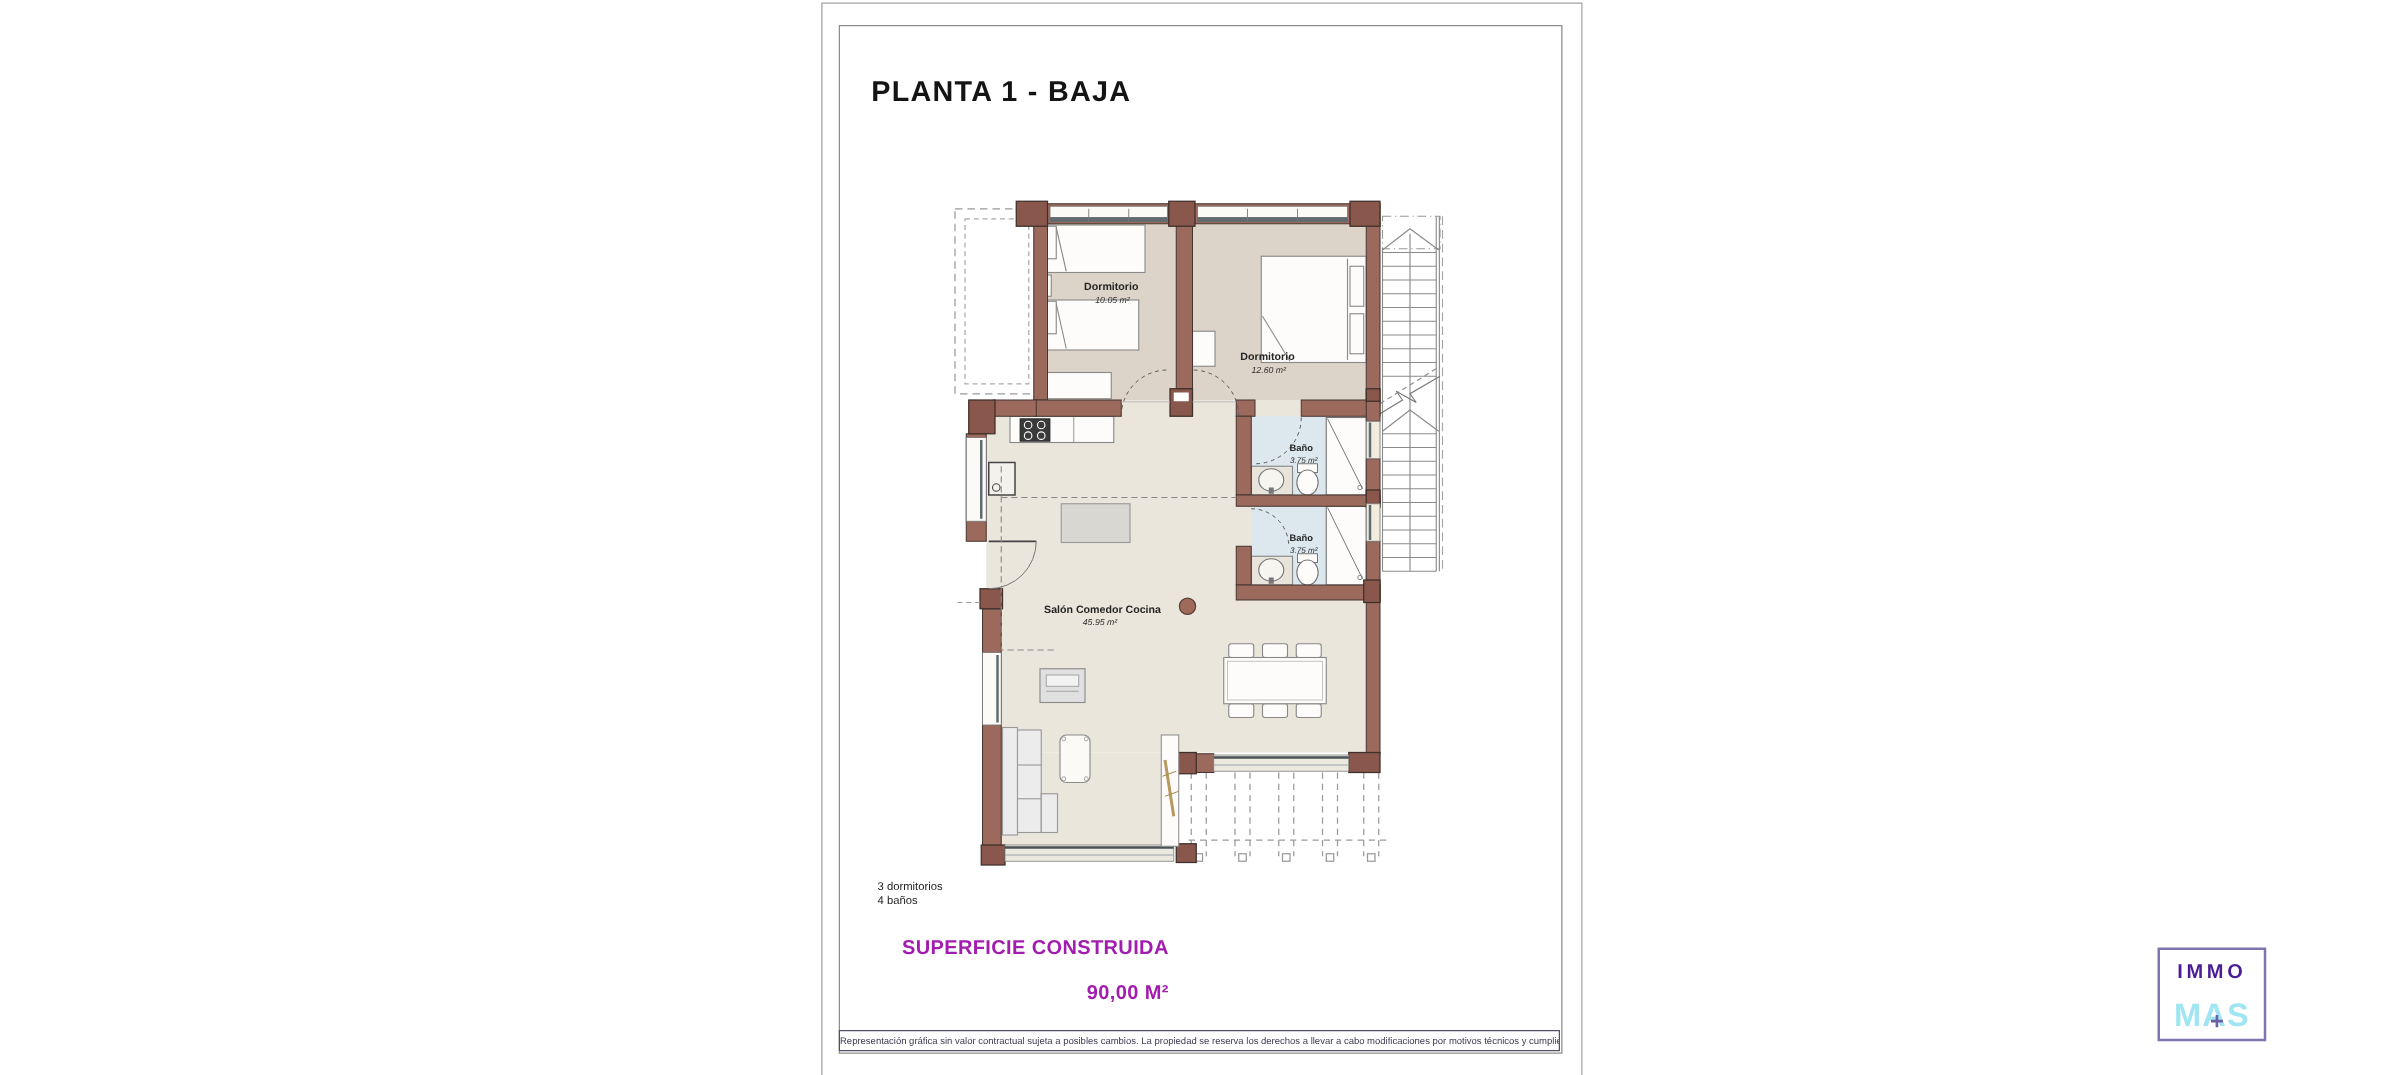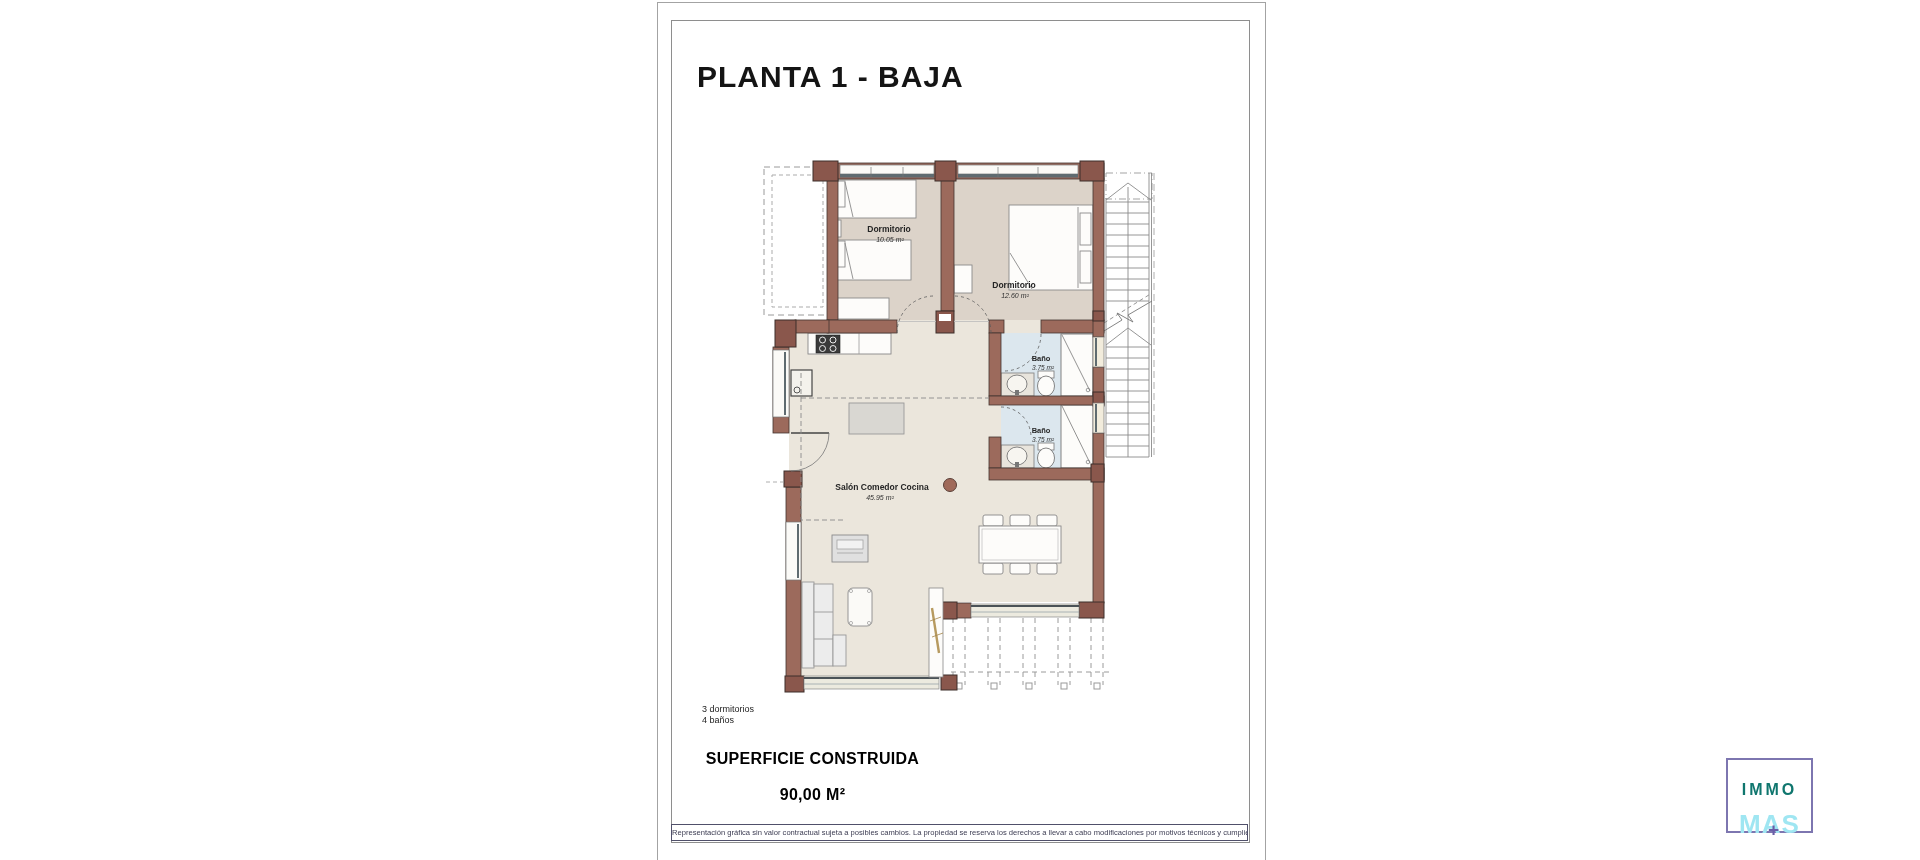--- a/index.html
+++ b/index.html
@@ -10,45 +10,45 @@
   .page-border-outer{
     position:absolute;left:657px;top:2px;width:607px;height:880px;
     border:1px solid #a3a3a3;background:#fff;
   }
   .page-border-inner{
     position:absolute;left:671px;top:20px;width:577px;height:821px;
     border:1px solid #8e8e8e;background:#fff;
   }
   .plan-title{
     position:absolute;left:697px;top:60px;
-    font-size:30px;font-weight:bold;letter-spacing:1px;color:#141414;
+    font-size:23px;font-weight:bold;letter-spacing:1px;color:#141414;
     white-space:nowrap;
   }
   .plan-wrap{position:absolute;left:756px;top:125px;width:420px;height:575px;}
   .summary{
     position:absolute;left:702px;top:704px;font-size:9px;color:#222;line-height:11px;
   }
   .surface{
-    position:absolute;left:690px;top:750px;width:245px;text-align:center;color:#000000;
+    position:absolute;left:690px;top:750px;width:245px;text-align:right;color:#a21caf;
   }
   .surface .label{font-size:16px;font-weight:bold;letter-spacing:0.3px;}
   .surface .value{font-size:16px;font-weight:bold;margin-top:18px;letter-spacing:0.3px;}
   .disclaimer{
     position:absolute;left:671px;top:824px;width:577px;height:17px;
     border:1px solid #50506a;box-sizing:border-box;
     font-size:7.6px;color:#3c3c52;text-align:center;line-height:15px;
     white-space:nowrap;overflow:hidden;background:#fff;
   }
   .logo{
     position:absolute;left:1726px;top:758px;width:87px;height:75px;
     border:2px solid #7d76b0;box-sizing:border-box;background:#fff;text-align:center;
   }
   .logo .l1{
-    margin-top:22px;font-size:16px;font-weight:bold;letter-spacing:3px;
-    color:#0f766e;line-height:16px;
+    margin-top:10px;font-size:16px;font-weight:bold;letter-spacing:3px;
+    color:#4c1d95;line-height:16px;
   }
   .logo .l2{
     position:relative;font-size:26px;font-weight:bold;letter-spacing:1px;
     color:#9fe6f2;line-height:28px;margin-top:12px;
   }
   .logo .plus{
     position:absolute;left:40px;top:10px;font-size:19px;color:#6a5fa8;
     font-weight:bold;line-height:19px;
   }
   svg text{font-family:"Liberation Sans",sans-serif;}

